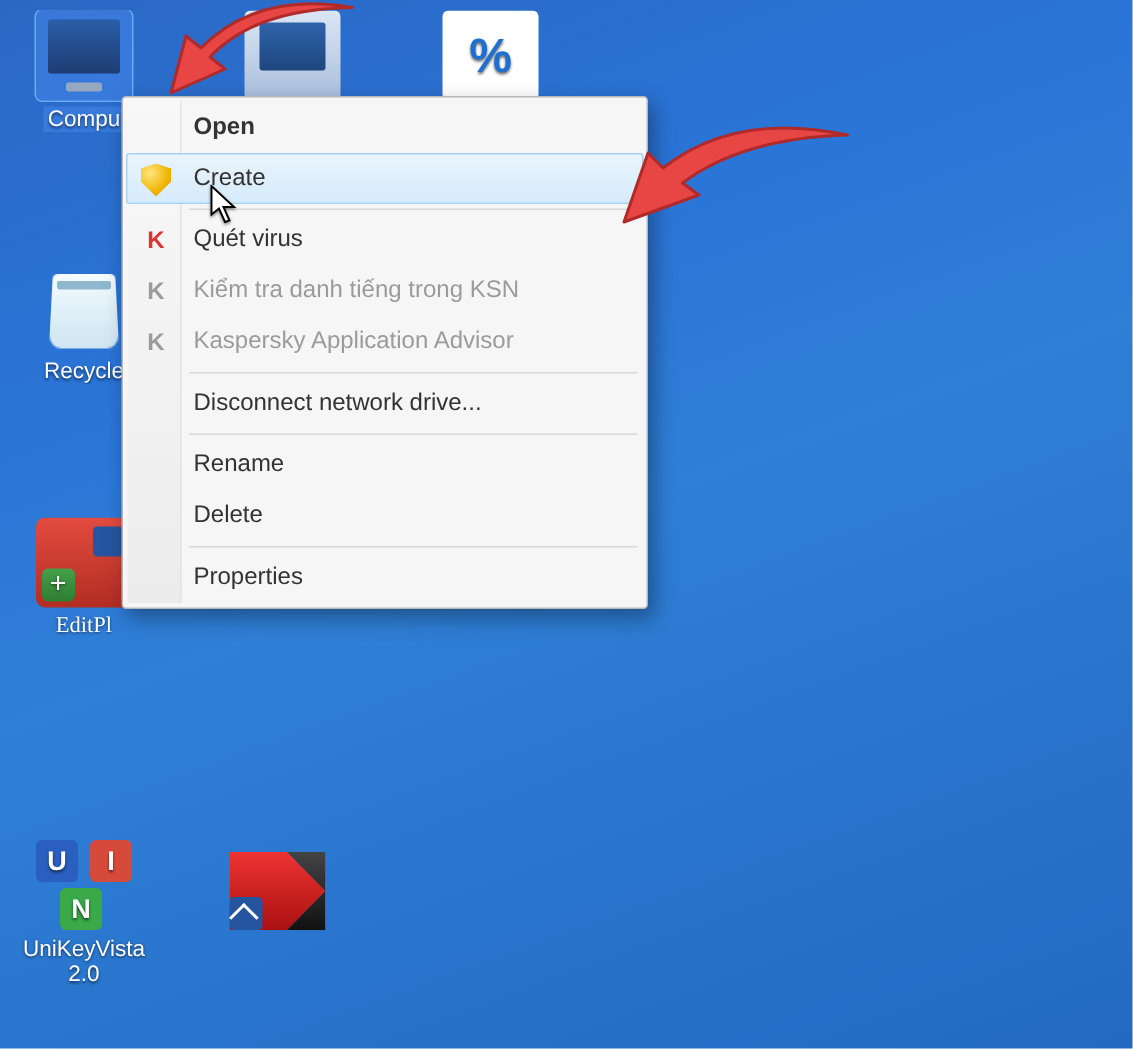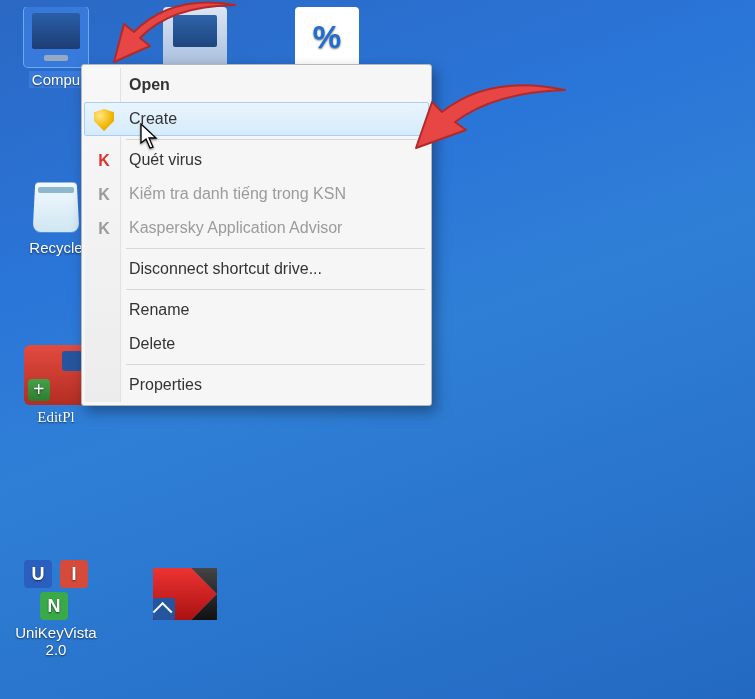--- a/index.html
+++ b/index.html
@@ -147,21 +147,21 @@
   </div>
 
   <div class="row disabled">
     <div class="iconbox kicon-g">K</div>
     <span>Kaspersky Application Advisor</span>
   </div>
 
   <div class="sep"></div>
 
   <div class="row">
-    <span>Disconnect shortcut drive...</span>
+    <span>Disconnect network drive...</span>
   </div>
 
   <div class="sep"></div>
 
   <div class="row">
     <span>Rename</span>
   </div>
   <div class="row">
     <span>Delete</span>
   </div>

